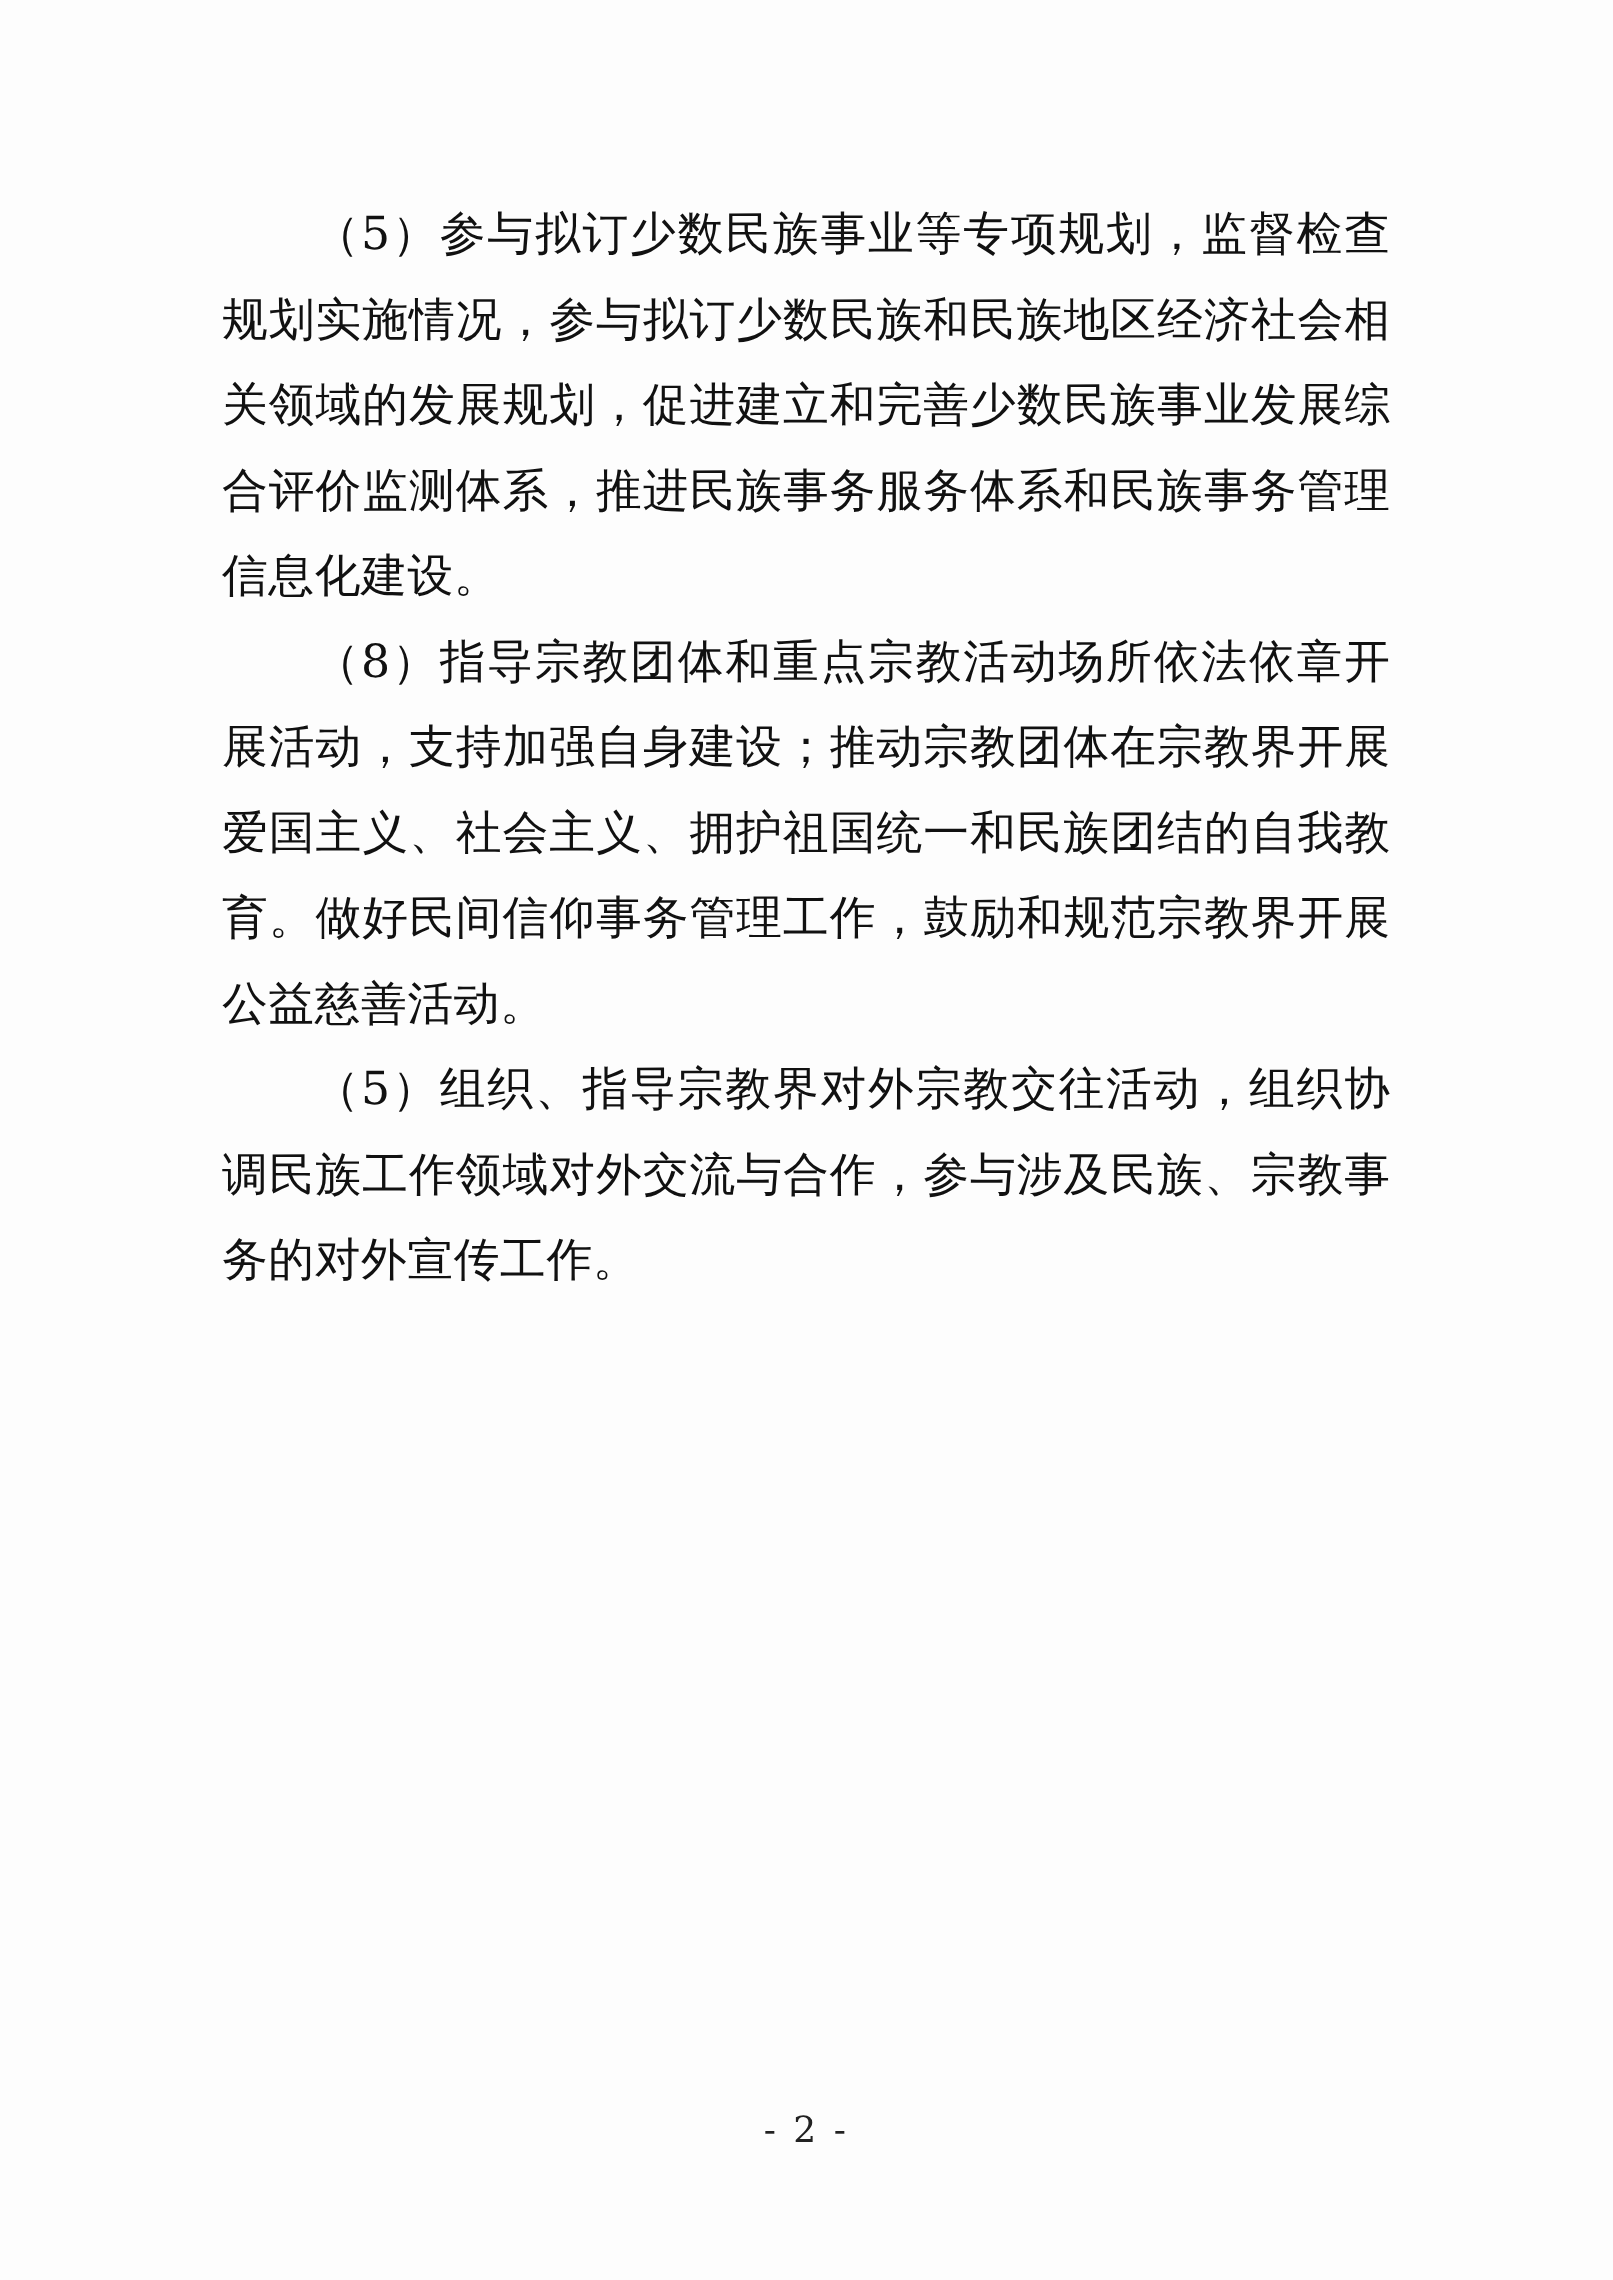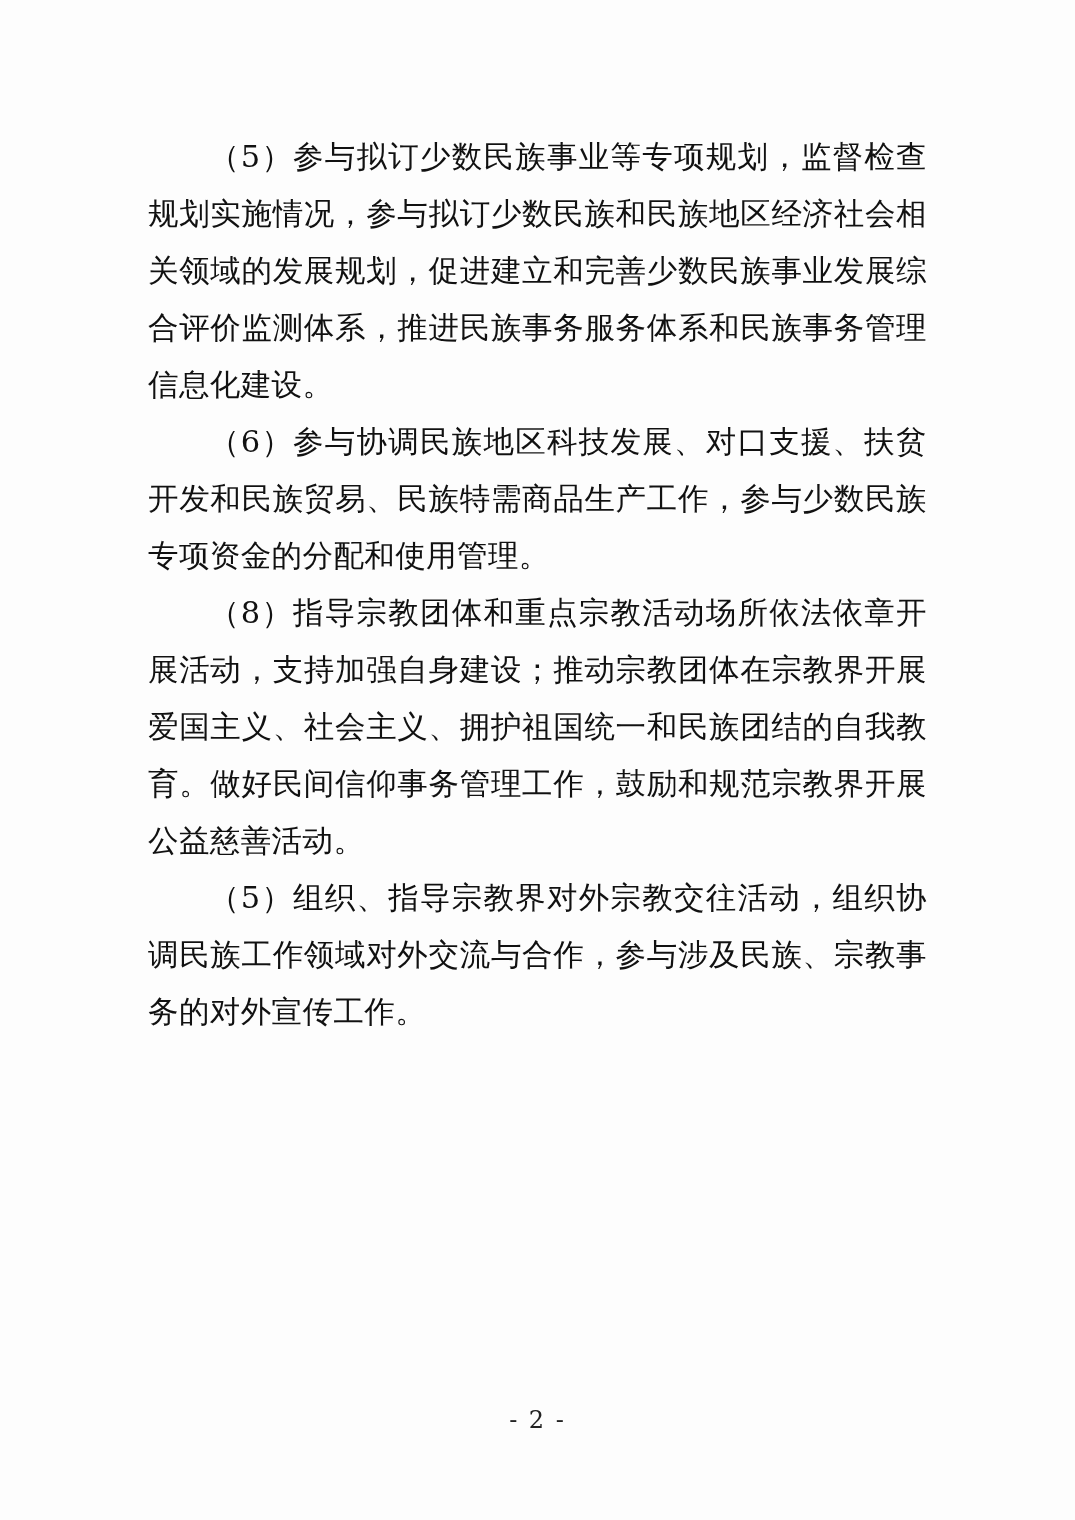--- a/index.html
+++ b/index.html
@@ -47,18 +47,17 @@
     font-family: "DejaVu Serif", "Liberation Serif", serif;
     letter-spacing: 2px;
   }
 </style>
 </head>
 <body>
 
 <div class="page">
   <div class="body-text">
     <p class="para">（5）参与拟订少数民族事业等专项规划，监督检查规划实施情况，参与拟订少数民族和民族地区经济社会相关领域的发展规划，促进建立和完善少数民族事业发展综合评价监测体系，推进民族事务服务体系和民族事务管理信息化建设。</p>
-    <p class="para">（6）参与协调民族地区科技发展、对口支援、扶贫开发和民族贸易、民族特需商品生产工作，参与少数民族专项资金的分配和使用管理。</p>
     <p class="para">（8）指导宗教团体和重点宗教活动场所依法依章开展活动，支持加强自身建设；推动宗教团体在宗教界开展爱国主义、社会主义、拥护祖国统一和民族团结的自我教育。做好民间信仰事务管理工作，鼓励和规范宗教界开展公益慈善活动。</p>
     <p class="para">（5）组织、指导宗教界对外宗教交往活动，组织协调民族工作领域对外交流与合作，参与涉及民族、宗教事务的对外宣传工作。</p>
   </div>
   <div class="page-number">- 2 -</div>
 </div>
 
 </body></html>

